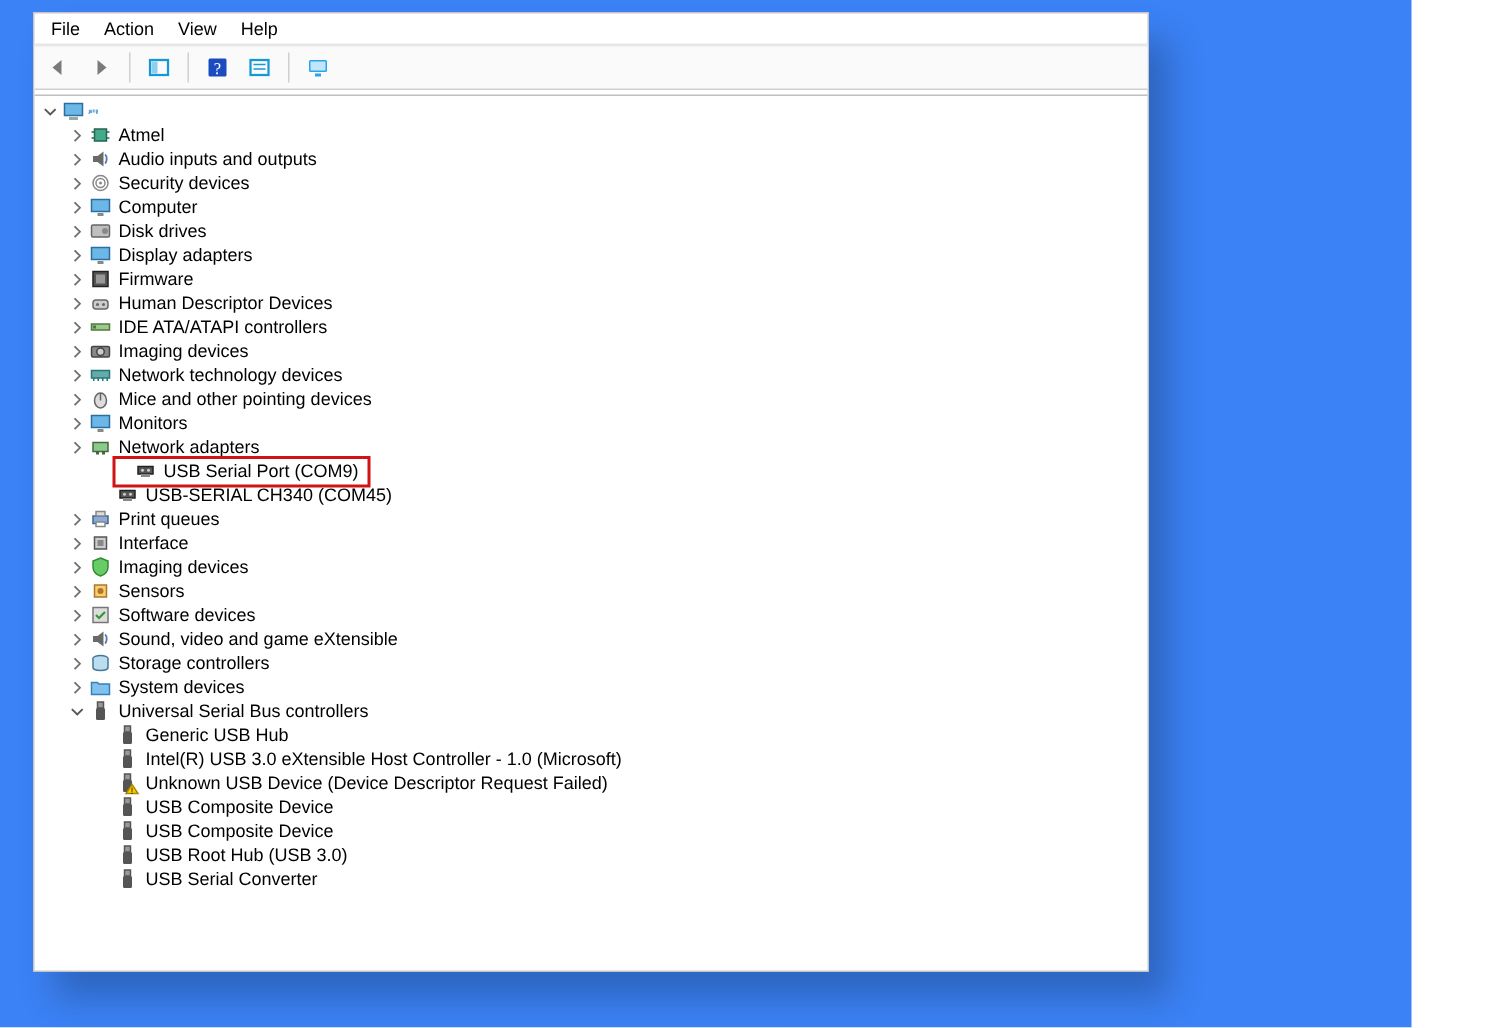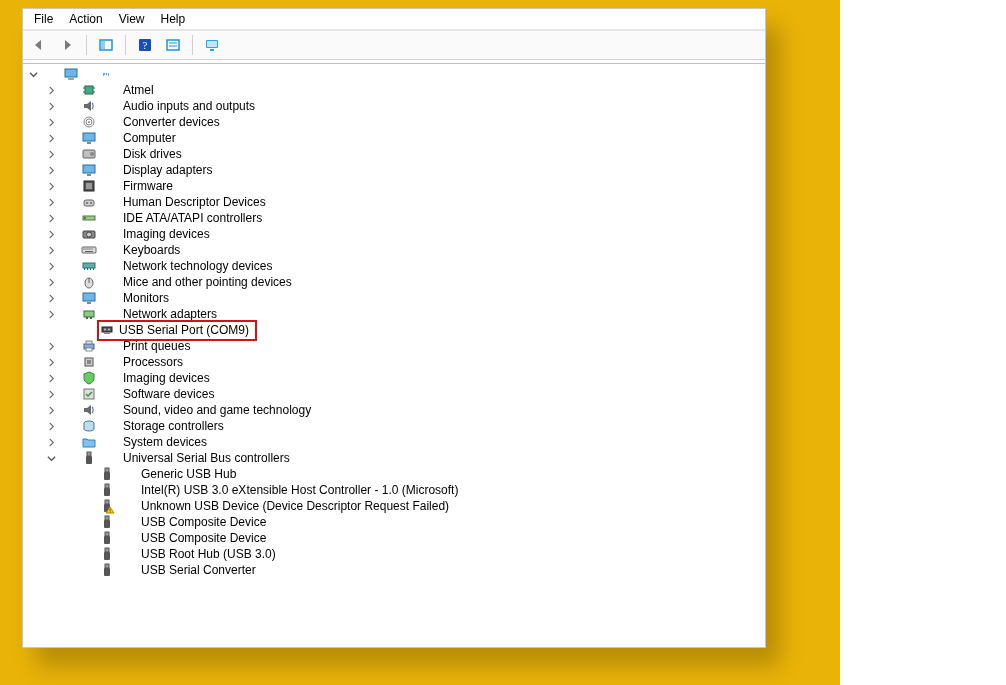--- a/index.html
+++ b/index.html
@@ -4,24 +4,24 @@
 <style>
   html, body {
     margin: 0;
     padding: 0;
     background: #fff;
     font-family: "Segoe UI", Tahoma, Arial, sans-serif;
     font-size: 12px;
     color: #000;
   }
   .stage {
-    width: 840px;
+    width: 941px;
     height: 685px;
     position: relative;
-    background: #eab308;
+    background: #3b82f6;
   }
   .window {
     position: absolute;
     left: 22px;
     top: 8px;
     width: 742px;
     height: 638px;
     background: #fff;
     border: 1px solid #c5c5c5;
     box-shadow: 14px 18px 22px rgba(0,0,0,0.22);
@@ -85,21 +85,20 @@
     padding: 0;
   }
   ul.tree ul { padding-left: 18px; }
   .row {
     display: flex;
     align-items: center;
     height: 16px;
     line-height: 16px;
     white-space: nowrap;
     cursor: default;
-    gap: 22px;
   }
   .exp {
     width: 12px;
     height: 12px;
     display: inline-flex;
     align-items: center;
     justify-content: center;
     margin-right: 2px;
     color: #6b6b6b;
   }
@@ -116,21 +115,21 @@
   .nico svg { width:16px; height:16px; }
   .lbl { }
   .sel {
     background: #cfe7fb;
     padding: 0 2px;
     border: 1px dotted #6ea7da;
     margin-left: -2px;
   }
   .hilite {
     border: 2px solid #d11313;
-    padding: 0 6px 0 0;
+    padding: 0 6px 0 12px;
     margin-left: -2px;
     display: inline-flex;
     align-items: center;
     height: 17px;
   }
   
   .shadow2 {
     position:absolute;
     left: 560px;
     top: 480px;
@@ -270,21 +269,21 @@
                       <path d="M3 1 L7 5 L3 9" fill="none" stroke="#6b6b6b" stroke-width="1.3"></path>
                     </svg>
                   </span>
                   <span class="nico">
                     <svg viewBox="0 0 16 16">
                       <circle cx="8" cy="8" r="5" fill="none" stroke="#888"></circle>
                       <circle cx="8" cy="8" r="3" fill="none" stroke="#888"></circle>
                       <circle cx="8" cy="8" r="1" fill="#888"></circle>
                     </svg>
                   </span>
-                  <span class="lbl">Converter devices</span>
+                  <span class="lbl">Security devices</span>
                 </div>
               </li>
               <li>
                 <div class="row">
                   <span class="exp">
                     <svg viewBox="0 0 10 10">
                       <path d="M3 1 L7 5 L3 9" fill="none" stroke="#6b6b6b" stroke-width="1.3"></path>
                     </svg>
                   </span>
                   <span class="nico">
@@ -384,41 +383,20 @@
                       <path d="M3 1 L7 5 L3 9" fill="none" stroke="#6b6b6b" stroke-width="1.3"></path>
                     </svg>
                   </span>
                   <span class="nico">
                     <svg viewBox="0 0 16 16">
                       <rect x="2" y="5" width="12" height="7" rx="1" fill="#888" stroke="#444"></rect>
                       <circle cx="8" cy="8.5" r="2.5" fill="#ccc" stroke="#444"></circle>
                     </svg>
                   </span>
                   <span class="lbl">Imaging devices</span>
-                </div>
-              </li>
-              <li>
-                <div class="row">
-                  <span class="exp">
-                    <svg viewBox="0 0 10 10">
-                      <path d="M3 1 L7 5 L3 9" fill="none" stroke="#6b6b6b" stroke-width="1.3"></path>
-                    </svg>
-                  </span>
-                  <span class="nico">
-                    <svg viewBox="0 0 16 16">
-                      <rect x="1" y="5" width="14" height="6" rx="1" fill="#ddd" stroke="#666"></rect>
-                      <circle cx="3" cy="7" r=".7" fill="#666"></circle>
-                      <circle cx="5" cy="7" r=".7" fill="#666"></circle>
-                      <circle cx="7" cy="7" r=".7" fill="#666"></circle>
-                      <circle cx="9" cy="7" r=".7" fill="#666"></circle>
-                      <circle cx="11" cy="7" r=".7" fill="#666"></circle>
-                      <rect x="4" y="9" width="8" height="1" fill="#666"></rect>
-                    </svg>
-                  </span>
-                  <span class="lbl">Keyboards</span>
                 </div>
               </li>
               <li>
                 <div class="row">
                   <span class="exp">
                     <svg viewBox="0 0 10 10">
                       <path d="M3 1 L7 5 L3 9" fill="none" stroke="#6b6b6b" stroke-width="1.3"></path>
                     </svg>
                   </span>
                   <span class="nico">
@@ -497,20 +475,38 @@
                             <rect x="3" y="5" width="10" height="5" fill="#555" stroke="#222"></rect>
                             <circle cx="6" cy="7.5" r="1" fill="#ccc"></circle>
                             <circle cx="10" cy="7.5" r="1" fill="#ccc"></circle>
                             <rect x="5" y="10" width="6" height="2" fill="#888"></rect>
                           </svg>
                         </span>
                         <span class="lbl">USB Serial Port (COM9)</span>
                       </span>
                     </div>
                   </li>
+                  <li>
+                    <div class="row">
+                      <span class="exp blank">
+                        <svg viewBox="0 0 10 10">
+                          <path d="M3 1 L7 5 L3 9" fill="none" stroke="#6b6b6b" stroke-width="1.3"></path>
+                        </svg>
+                      </span>
+                      <span class="nico">
+                        <svg viewBox="0 0 16 16">
+                          <rect x="3" y="5" width="10" height="5" fill="#555" stroke="#222"></rect>
+                          <circle cx="6" cy="7.5" r="1" fill="#ccc"></circle>
+                          <circle cx="10" cy="7.5" r="1" fill="#ccc"></circle>
+                          <rect x="5" y="10" width="6" height="2" fill="#888"></rect>
+                        </svg>
+                      </span>
+                      <span class="lbl">USB-SERIAL CH340 (COM45)</span>
+                    </div>
+                  </li>
                 </ul>
               </li>
               <li>
                 <div class="row">
                   <span class="exp">
                     <svg viewBox="0 0 10 10">
                       <path d="M3 1 L7 5 L3 9" fill="none" stroke="#6b6b6b" stroke-width="1.3"></path>
                     </svg>
                   </span>
                   <span class="nico">
@@ -529,36 +525,52 @@
                     <svg viewBox="0 0 10 10">
                       <path d="M3 1 L7 5 L3 9" fill="none" stroke="#6b6b6b" stroke-width="1.3"></path>
                     </svg>
                   </span>
                   <span class="nico">
                     <svg viewBox="0 0 16 16">
                       <rect x="4" y="4" width="8" height="8" fill="#ccc" stroke="#555"></rect>
                       <rect x="6" y="6" width="4" height="4" fill="#888"></rect>
                     </svg>
                   </span>
-                  <span class="lbl">Processors</span>
+                  <span class="lbl">Interface</span>
                 </div>
               </li>
               <li>
                 <div class="row">
                   <span class="exp">
                     <svg viewBox="0 0 10 10">
                       <path d="M3 1 L7 5 L3 9" fill="none" stroke="#6b6b6b" stroke-width="1.3"></path>
                     </svg>
                   </span>
                   <span class="nico">
                     <svg viewBox="0 0 16 16">
                       <path d="M8 2l5 2v4c0 3-2 5-5 6-3-1-5-3-5-6V4z" fill="#6c6" stroke="#383"></path>
                     </svg>
                   </span>
                   <span class="lbl">Imaging devices</span>
+                </div>
+              </li>
+              <li>
+                <div class="row">
+                  <span class="exp">
+                    <svg viewBox="0 0 10 10">
+                      <path d="M3 1 L7 5 L3 9" fill="none" stroke="#6b6b6b" stroke-width="1.3"></path>
+                    </svg>
+                  </span>
+                  <span class="nico">
+                    <svg viewBox="0 0 16 16">
+                      <rect x="4" y="4" width="8" height="8" fill="#fc6" stroke="#a73"></rect>
+                      <circle cx="8" cy="8" r="2" fill="#a73"></circle>
+                    </svg>
+                  </span>
+                  <span class="lbl">Sensors</span>
                 </div>
               </li>
               <li>
                 <div class="row">
                   <span class="exp">
                     <svg viewBox="0 0 10 10">
                       <path d="M3 1 L7 5 L3 9" fill="none" stroke="#6b6b6b" stroke-width="1.3"></path>
                     </svg>
                   </span>
                   <span class="nico">
@@ -576,21 +588,21 @@
                     <svg viewBox="0 0 10 10">
                       <path d="M3 1 L7 5 L3 9" fill="none" stroke="#6b6b6b" stroke-width="1.3"></path>
                     </svg>
                   </span>
                   <span class="nico">
                     <svg viewBox="0 0 16 16">
                       <path d="M3 6h3l4-3v10l-4-3H3z" fill="#6a6a6a"></path>
                       <path d="M11 5c1.5 1 1.5 5 0 6" fill="none" stroke="#57a" stroke-width="1.2"></path>
                     </svg>
                   </span>
-                  <span class="lbl">Sound, video and game technology</span>
+                  <span class="lbl">Sound, video and game eXtensible</span>
                 </div>
               </li>
               <li>
                 <div class="row">
                   <span class="exp">
                     <svg viewBox="0 0 10 10">
                       <path d="M3 1 L7 5 L3 9" fill="none" stroke="#6b6b6b" stroke-width="1.3"></path>
                     </svg>
                   </span>
                   <span class="nico">

